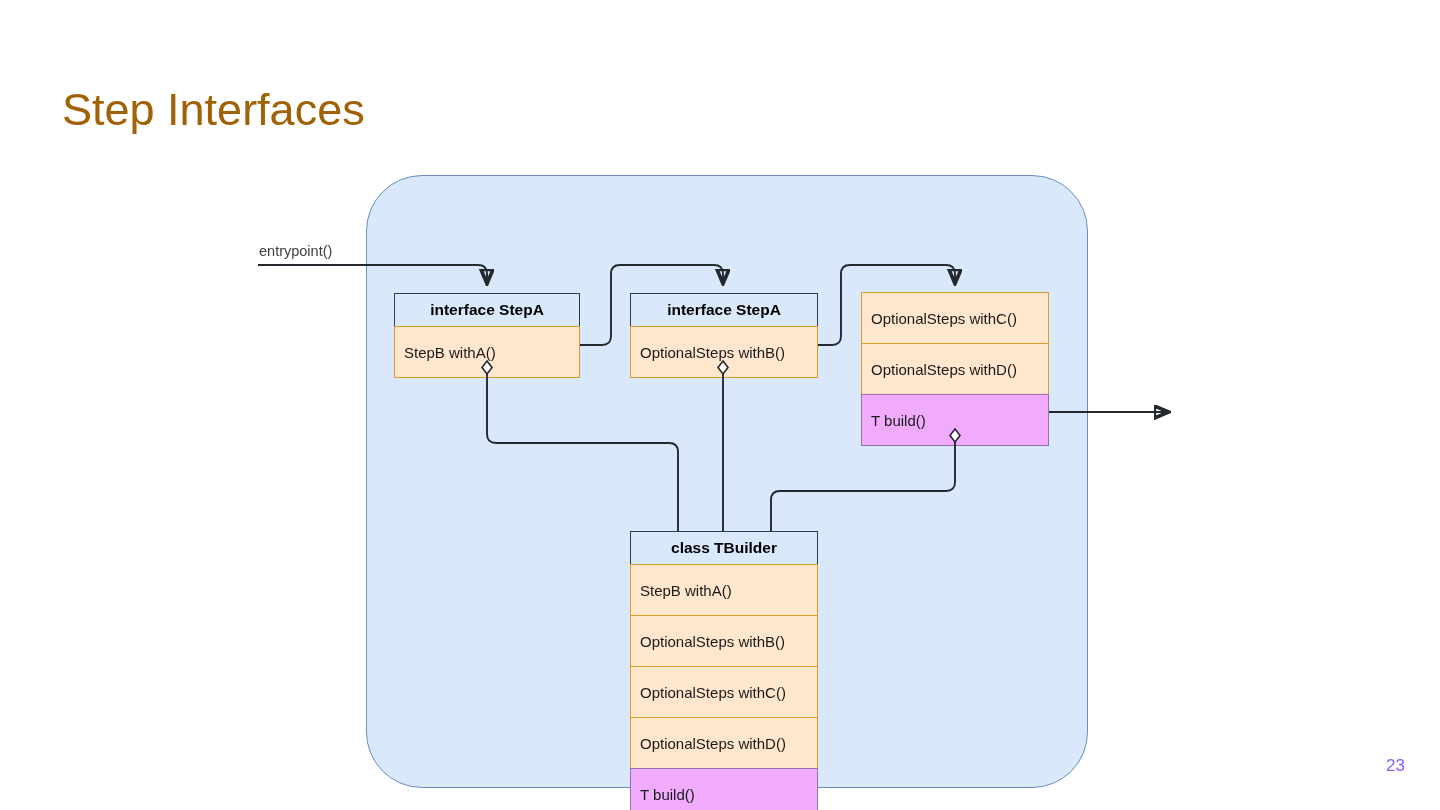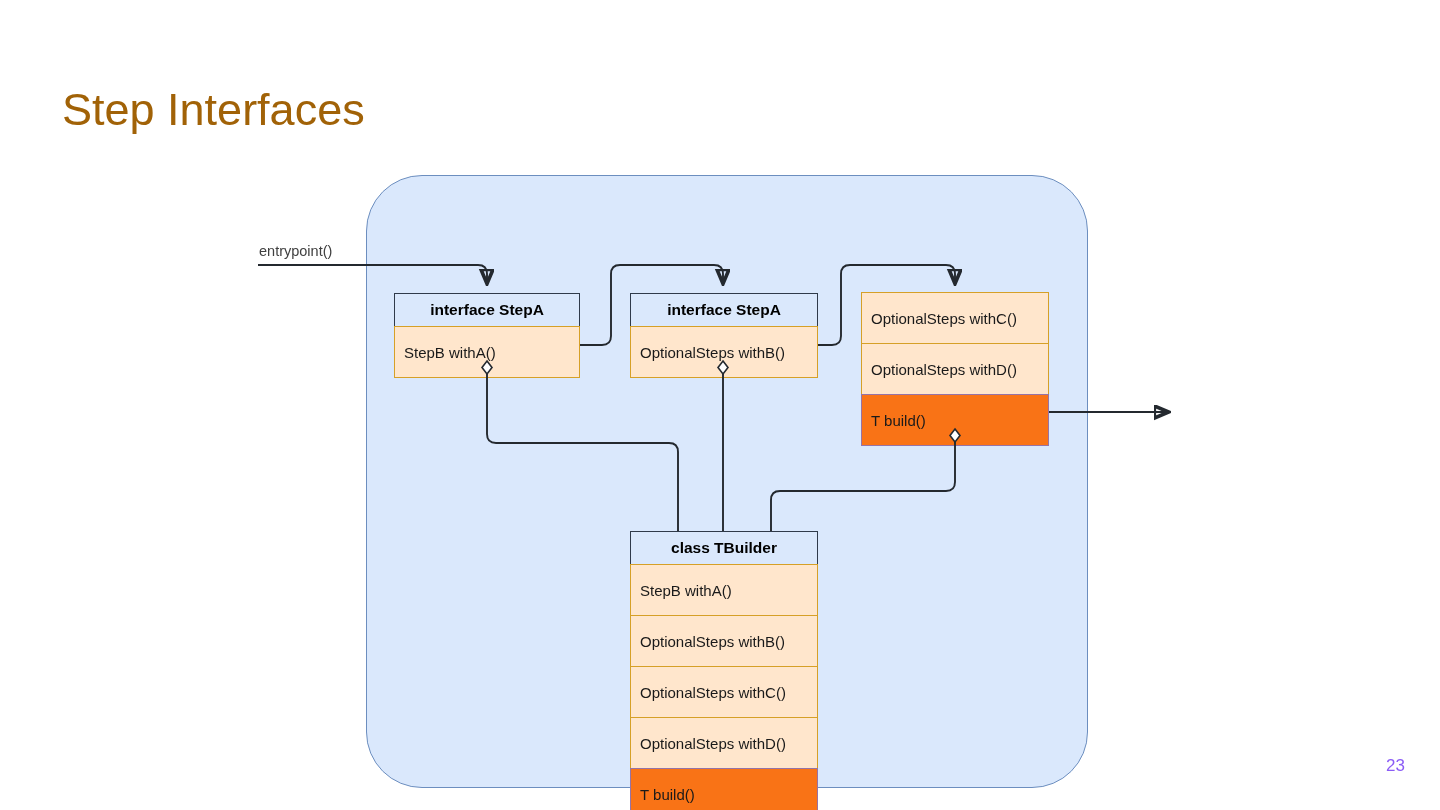--- a/index.html
+++ b/index.html
@@ -99,21 +99,21 @@
     display: flex;
     align-items: center;
     padding-left: 9px;
     white-space: nowrap;
   }
   .row-orange {
     background: #ffe6cc;
     border: 1.2px solid #d6a027;
   }
   .row-purple {
-    background: #f97316;
+    background: #f0abfc;
     border: 1.2px solid #9673a6;
   }
 
   
   #box-stepa       { left: 394px; top: 293px; width: 186px; }
   #box-stepb       { left: 630px; top: 293px; width: 188px; }
   #box-optional    { left: 861px; top: 293px; width: 188px; }
   #box-tbuilder    { left: 630px; top: 531px; width: 188px; }
 
   #box-stepa .uml-header,

